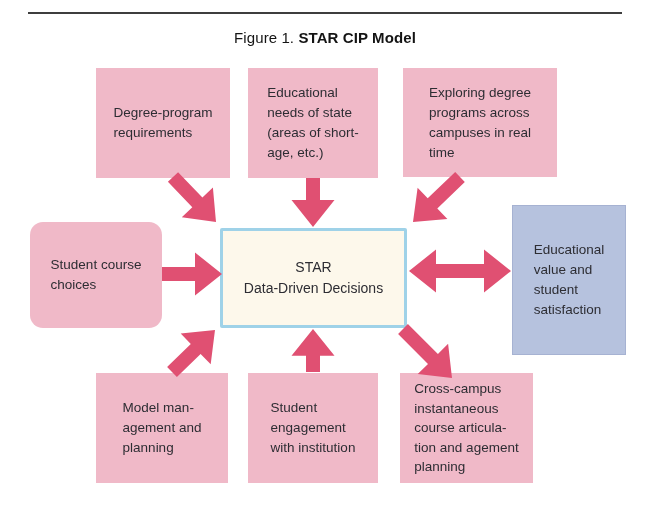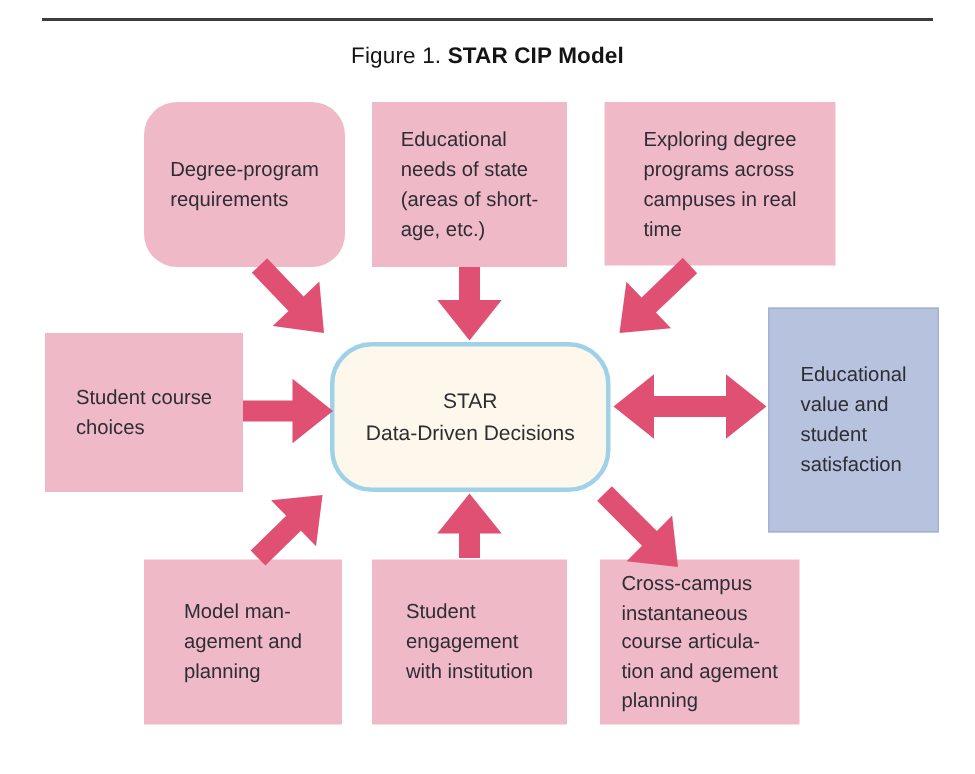--- a/index.html
+++ b/index.html
@@ -5,34 +5,34 @@
   html,body{margin:0;padding:0;background:#ffffff;}
   body{width:650px;height:516px;font-family:"Liberation Sans",sans-serif;}
   .fig{position:relative;width:650px;height:516px;background:#fff;overflow:hidden;}
   .rule{position:absolute;left:28px;top:12px;width:594px;height:2px;background:#3d3d3d;}
   .title{position:absolute;left:0;top:29px;width:650px;text-align:center;
          font-size:15px;color:#141414;letter-spacing:0.1px;}
   .title .bold{font-weight:bold;}
   .box{position:absolute;display:flex;align-items:center;justify-content:center;
        white-space:pre-line;font-size:13.5px;line-height:20px;
        color:#2d2d33;background:var(--pink,#f0b9c8);box-sizing:border-box;padding:2px;}
-  #b-degree{left:96px;top:68px;width:134px;height:110px;border-radius:22px;}
+  #b-degree{left:96px;top:68px;width:134px;height:110px;}
   #b-needs{left:248px;top:68px;width:130px;height:110px;}
   #b-exploring{left:403px;top:68px;width:154px;height:109px;}
-  #b-choices{left:30px;top:222px;width:132px;height:106px;}
+  #b-choices{left:30px;top:222px;width:132px;height:106px;border-radius:13px;}
   #b-value{left:512px;top:205px;width:114px;height:150px;
            background:var(--blue,#b6c2de);border:1px solid var(--blue-border,#a6b2d2);}
   #b-course{left:96px;top:373px;width:132px;height:110px;}
   #b-engagement{left:248px;top:373px;width:130px;height:110px;}
   #b-crosscampus{left:400px;top:373px;width:133px;height:110px;line-height:19.5px;}
   #center-box{position:absolute;left:220px;top:228px;width:187px;height:100px;
               box-sizing:border-box;display:flex;align-items:center;justify-content:center;
               text-align:center;white-space:pre-line;font-size:14px;line-height:21px;
               color:#2d2d33;background:var(--cream,#fdf8eb);
-              border:3px solid var(--center-border,#9fd2e8);border-radius:28px;}
+              border:3px solid var(--center-border,#9fd2e8);border-radius:2px;}
   svg.arrows{position:absolute;left:0;top:0;pointer-events:none;}
 </style>
 </head>
 <body>
 
 <div class="fig">
 
   <div class="rule"></div>
 
   <div class="title"><span>Figure 1. </span><span class="bold">STAR CIP Model</span></div>

